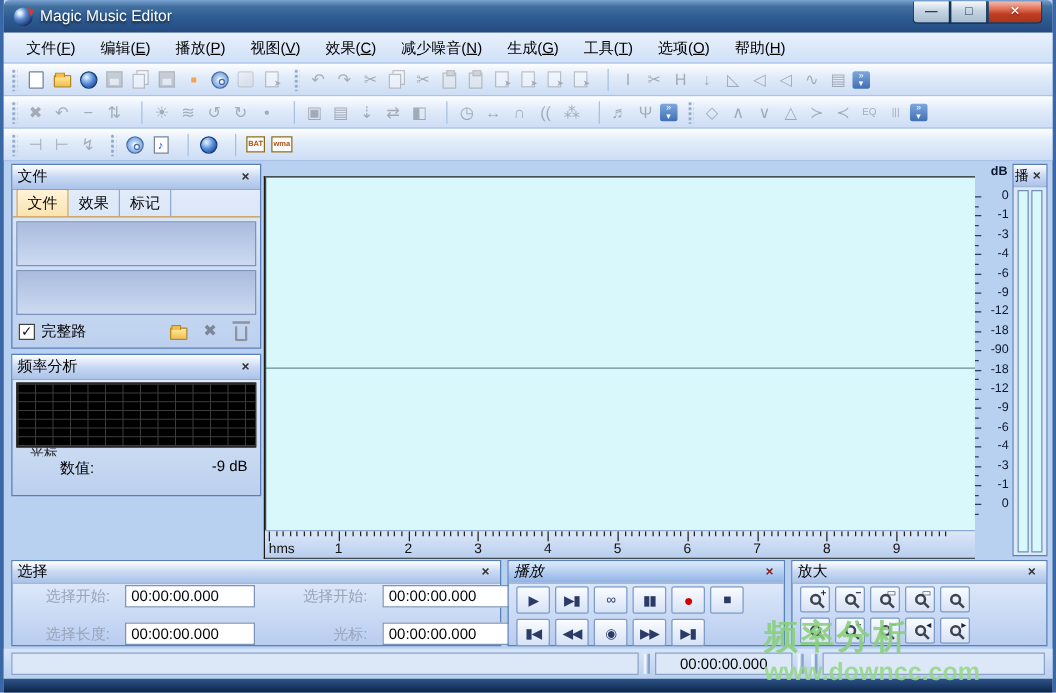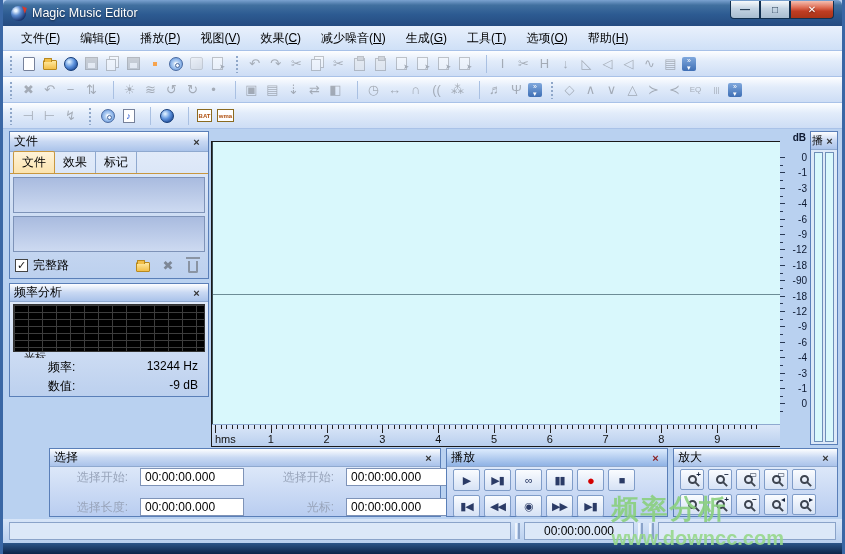--- a/index.html
+++ b/index.html
@@ -105,23 +105,23 @@
   .dbtick.minor{width:3px;}
   
   .meterpanel{width:28px;flex:none;margin:2px 4px 2px 0;display:flex;flex-direction:column;}
   .ptitle.small{height:18px;padding:0 1px;font-size:11px;}
   .ptitle.small .ptext{overflow:hidden;width:11px;flex:none;}
   .meterbody{flex:1;display:flex;justify-content:center;gap:2px;padding:2px;background:#dde9f8;}
   .vbar{width:9px;background:#d9f8fc;border:1px solid #6f8fb8;}
   
   .dockrow{height:72px;flex:none;display:flex;padding:1px 4px 2px 6px;gap:5px;}
   .dockpanel{border:1px solid #5a7fb8;background:linear-gradient(180deg,#e9f1fc,#b9cdf0);display:flex;flex-direction:column;}
-  .selpanel{width:392px;flex:none;margin-left:40px;}
+  .selpanel{width:392px;flex:none;}
   .playpanel{width:222px;flex:none;}
-  .playpanel .ptitle{background:linear-gradient(180deg,#dcebfd,#8fb2e4);}
+  .playpanel .ptitle{background:linear-gradient(180deg,#dcebfd,#8fb2e4);font-style:italic;}
   .playpanel .pclose{color:#8a1f1f;}
   .zoompanel{flex:1;}
   .selgrid{flex:1;display:grid;grid-template-columns:74px 104px 78px 104px;align-items:center;
     padding:1px 4px;column-gap:4px;row-gap:2px;gap:12px;}
   .sellabel{text-align:right;color:#98a4ba;}
   .selinput{height:18px;background:#fff;border:1px solid #7e93b8;color:#000;display:flex;align-items:center;padding-left:4px;}
   .btnrow{display:flex;gap:4px;padding:2px 6px;}
   .pbtn{width:27px;height:22px;border:1px solid #7f9cc8;border-radius:2px;background:linear-gradient(180deg,#fafcff,#d6e2f5);
     display:flex;align-items:center;justify-content:center;font-size:11px;color:#2b3b66;letter-spacing:-1px;}
   .pbtn .rec{color:#d40000;font-size:13px;}
@@ -364,24 +364,20 @@
         </div>
       </div>
 
       <div class="panel freqpanel">
         <div class="ptitle">
           <span class="ptext">频率分析</span>
           <span class="pclose">×</span>
         </div>
         <div class="spectrum"></div>
         <div class="cursorclip">光标</div>
-        <div class="freqrow">
-          <span>频率:</span>
-          <span>13244 Hz</span>
-        </div>
         <div class="freqrow">
           <span>数值:</span>
           <span>-9 dB</span>
         </div>
       </div>
     </div>
 
     <div class="wave">
       <div class="centerline"></div>
       <div class="cursorline"></div>

